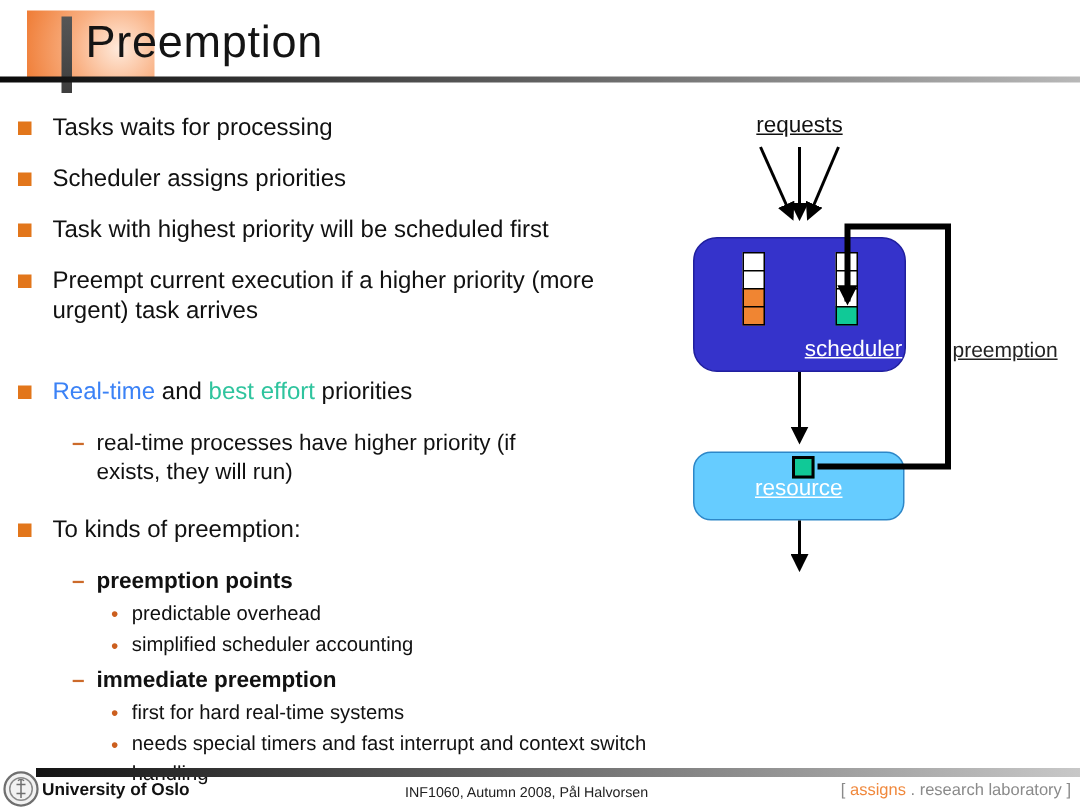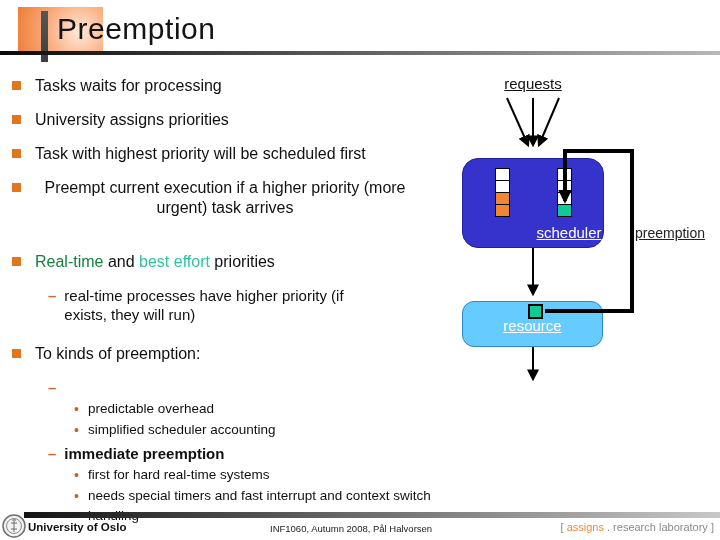--- a/index.html
+++ b/index.html
@@ -20,34 +20,34 @@
     position:absolute;left:0;top:51px;width:720px;height:4px;
     background:linear-gradient(to right,#0a0a0a,#b8b8b8);
   }
   .page-title{
     position:absolute;left:57px;top:12px;font-size:30px;letter-spacing:0.5px;
     color:#141414;white-space:nowrap;
   }
   
   .content{position:absolute;left:12px;top:76px;width:460px;}
   .row{display:flex;align-items:flex-start;}
-  .l1{margin-bottom:14px;font-size:16px;line-height:20px;text-align:center;}
+  .l1{margin-bottom:14px;font-size:16px;line-height:20px;}
   .l1 .sq{flex:0 0 9px;width:9px;height:9px;background:#e2761b;margin-top:5px;}
   .l1 .txt{margin-left:14px;}
   .gap-lg{margin-top:34px;}
   .gap-md{margin-top:20px;}
   .l2{margin-bottom:2px;padding-left:36px;font-size:15px;line-height:19px;}
   .l2 .dash{flex:0 0 auto;color:#cc6a2a;font-weight:bold;margin-right:8px;}
   .l2.subhead .txt{font-weight:bold;}
   .l3{margin-bottom:1px;padding-left:62px;font-size:13.5px;line-height:20px;}
   .l3 .dot{flex:0 0 auto;color:#cc5f1f;margin-right:9px;font-size:14px;}
   .w-b4{max-width:380px;}
   .w-b5sub{max-width:300px;}
   .w-s2b{max-width:345px;}
-  .c-rt{color:#15803d;}
+  .c-rt{color:#3b82f6;}
   .c-be{color:#2fc49e;}
   
   .diagram{position:absolute;left:440px;top:60px;width:280px;height:340px;}
   .diagram .lbl{position:absolute;white-space:nowrap;text-decoration:underline;}
   .requests-lbl{left:40px;top:15px;width:106px;text-align:center;font-size:15px;color:#111;}
   .sched-box{
     position:absolute;left:22px;top:98px;width:142px;height:90px;
     background:#3533cb;border:1px solid #201f9e;border-radius:16px;box-sizing:border-box;
   }
   .res-box{
@@ -89,21 +89,21 @@
 
 <div class="content">
 
   <div class="row l1">
     <span class="sq"></span>
     <span class="txt">Tasks waits for processing</span>
   </div>
 
   <div class="row l1">
     <span class="sq"></span>
-    <span class="txt">University assigns priorities</span>
+    <span class="txt">Scheduler assigns priorities</span>
   </div>
 
   <div class="row l1">
     <span class="sq"></span>
     <span class="txt">Task with highest priority will be scheduled first</span>
   </div>
 
   <div class="row l1">
     <span class="sq"></span>
     <span class="txt w-b4">Preempt current execution if a higher priority (more urgent) task arrives</span>
@@ -119,20 +119,21 @@
     <span class="txt w-b5sub">real-time processes have higher priority (if exists, they will run)</span>
   </div>
 
   <div class="row l1 gap-md">
     <span class="sq"></span>
     <span class="txt">To kinds of preemption:</span>
   </div>
 
   <div class="row l2 subhead">
     <span class="dash">–</span>
+    <span class="txt">preemption points</span>
   </div>
 
   <div class="row l3">
     <span class="dot">•</span>
     <span class="txt">predictable overhead</span>
   </div>
 
   <div class="row l3">
     <span class="dot">•</span>
     <span class="txt">simplified scheduler accounting</span>

